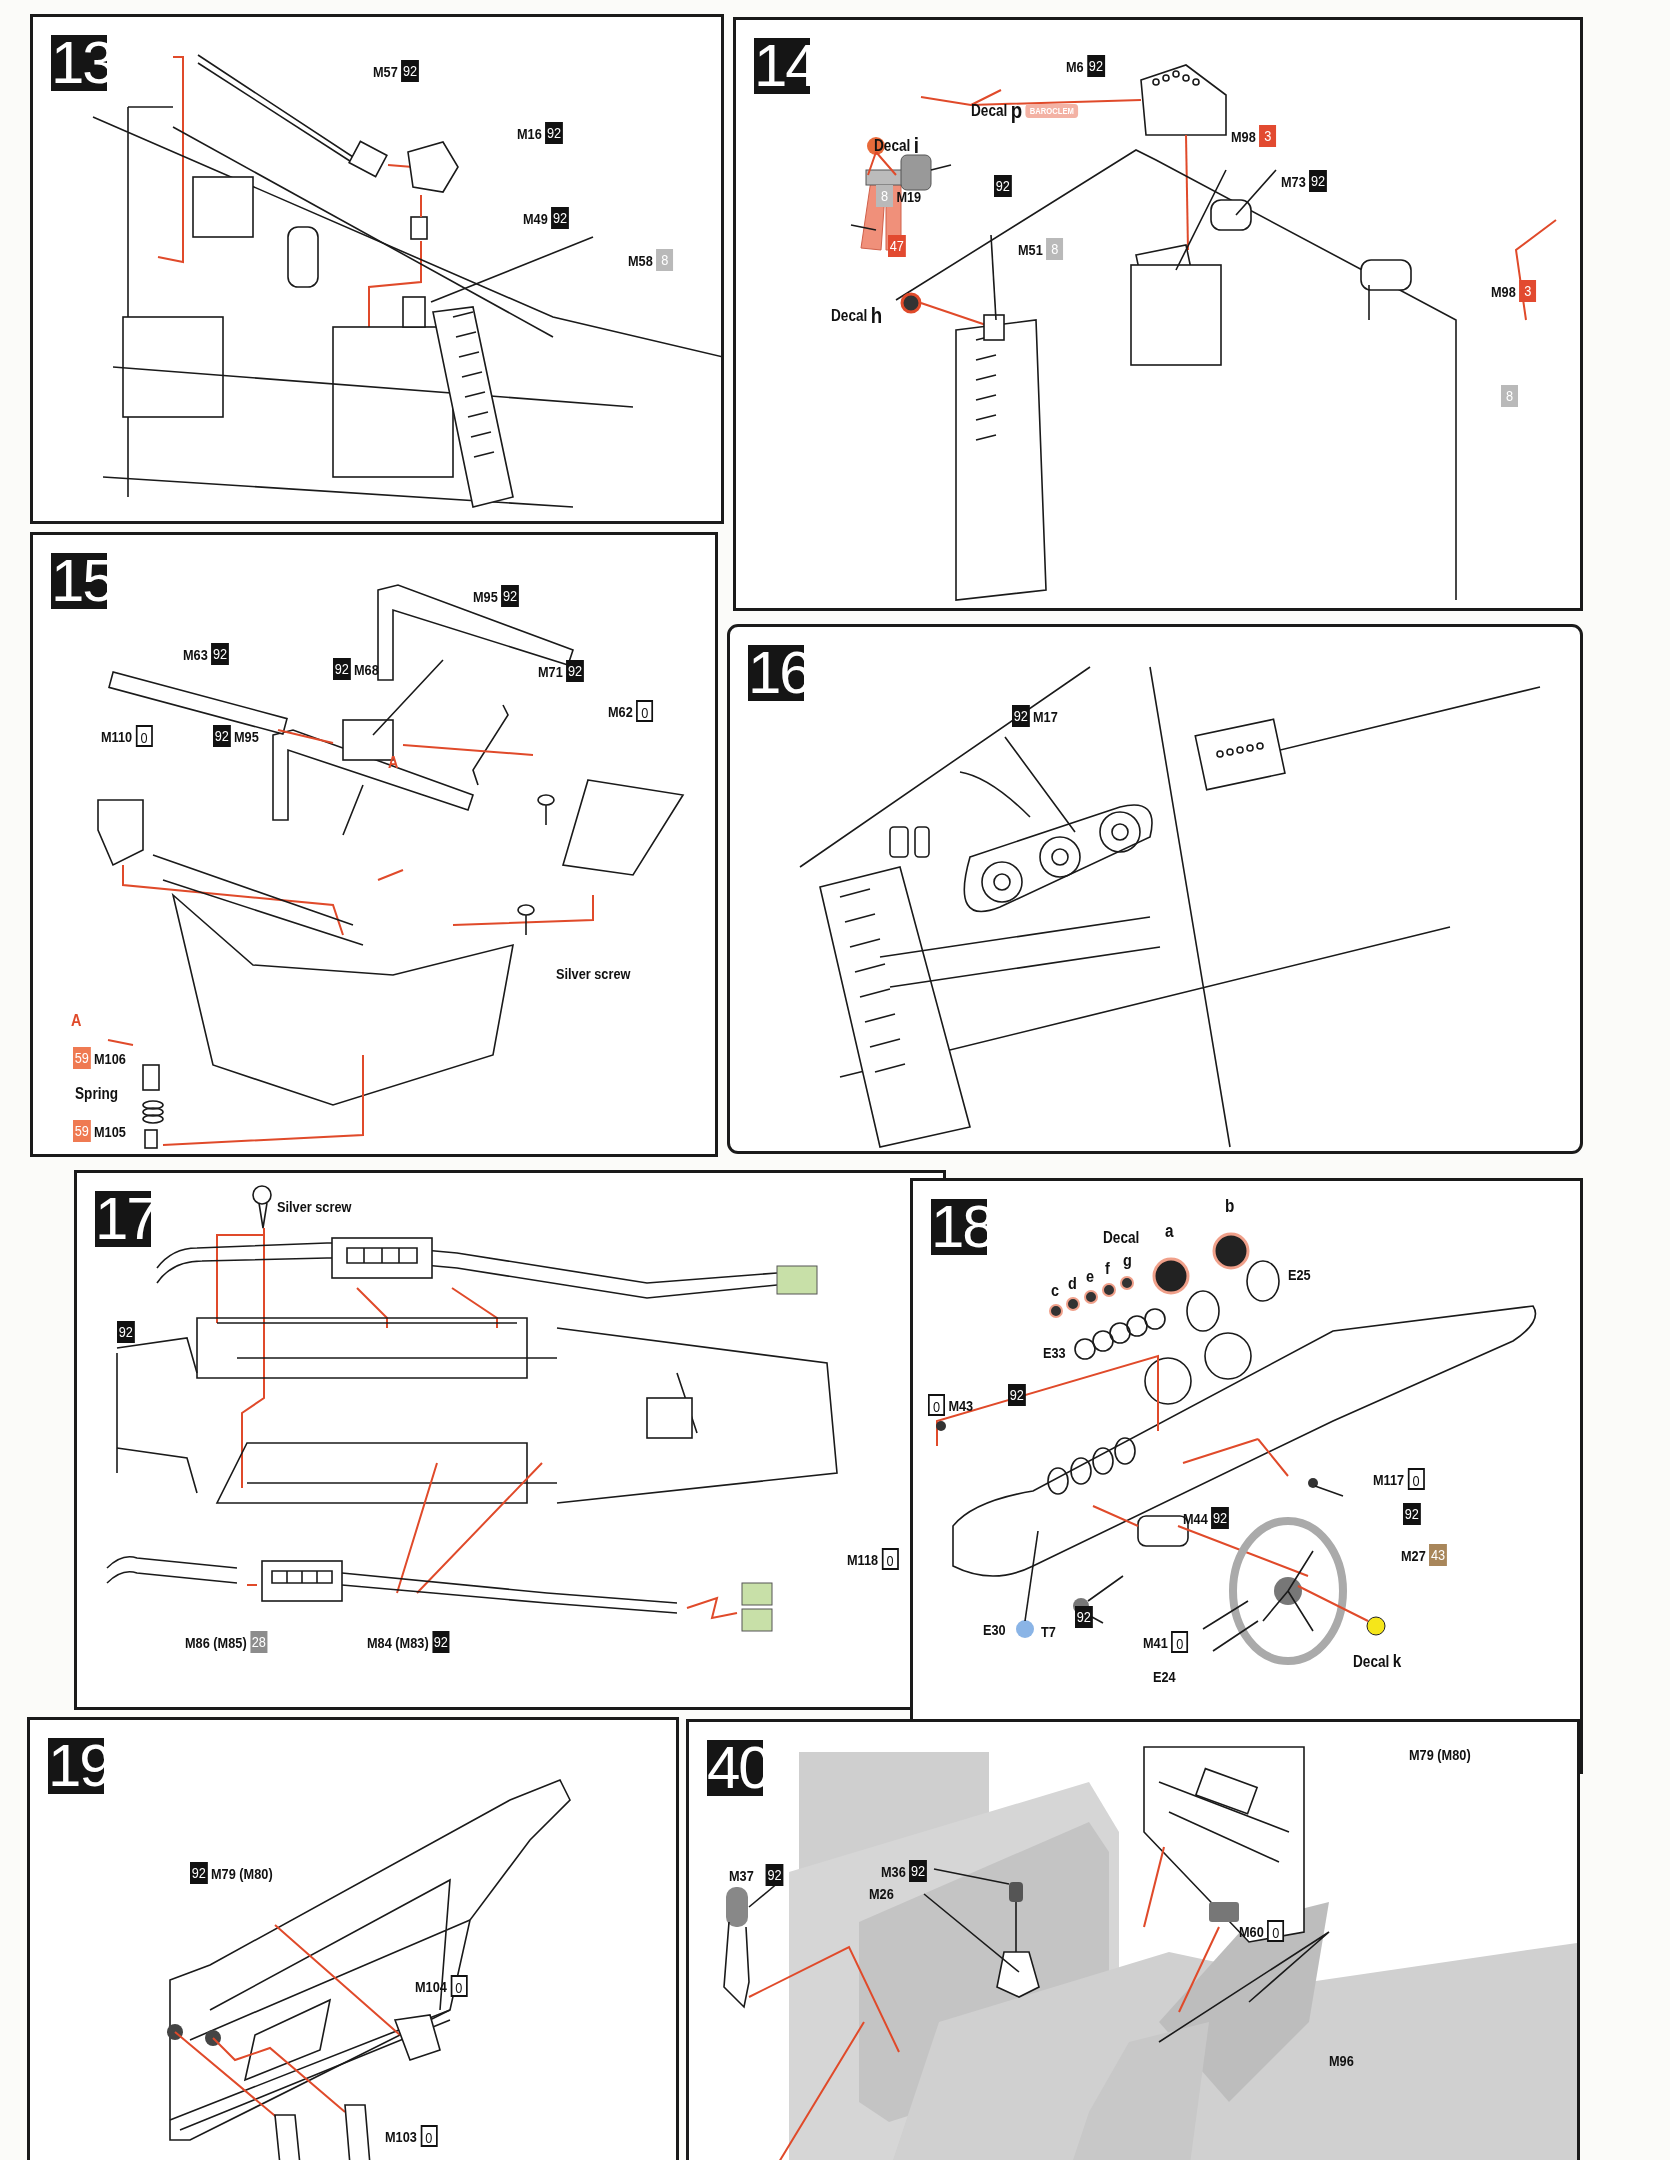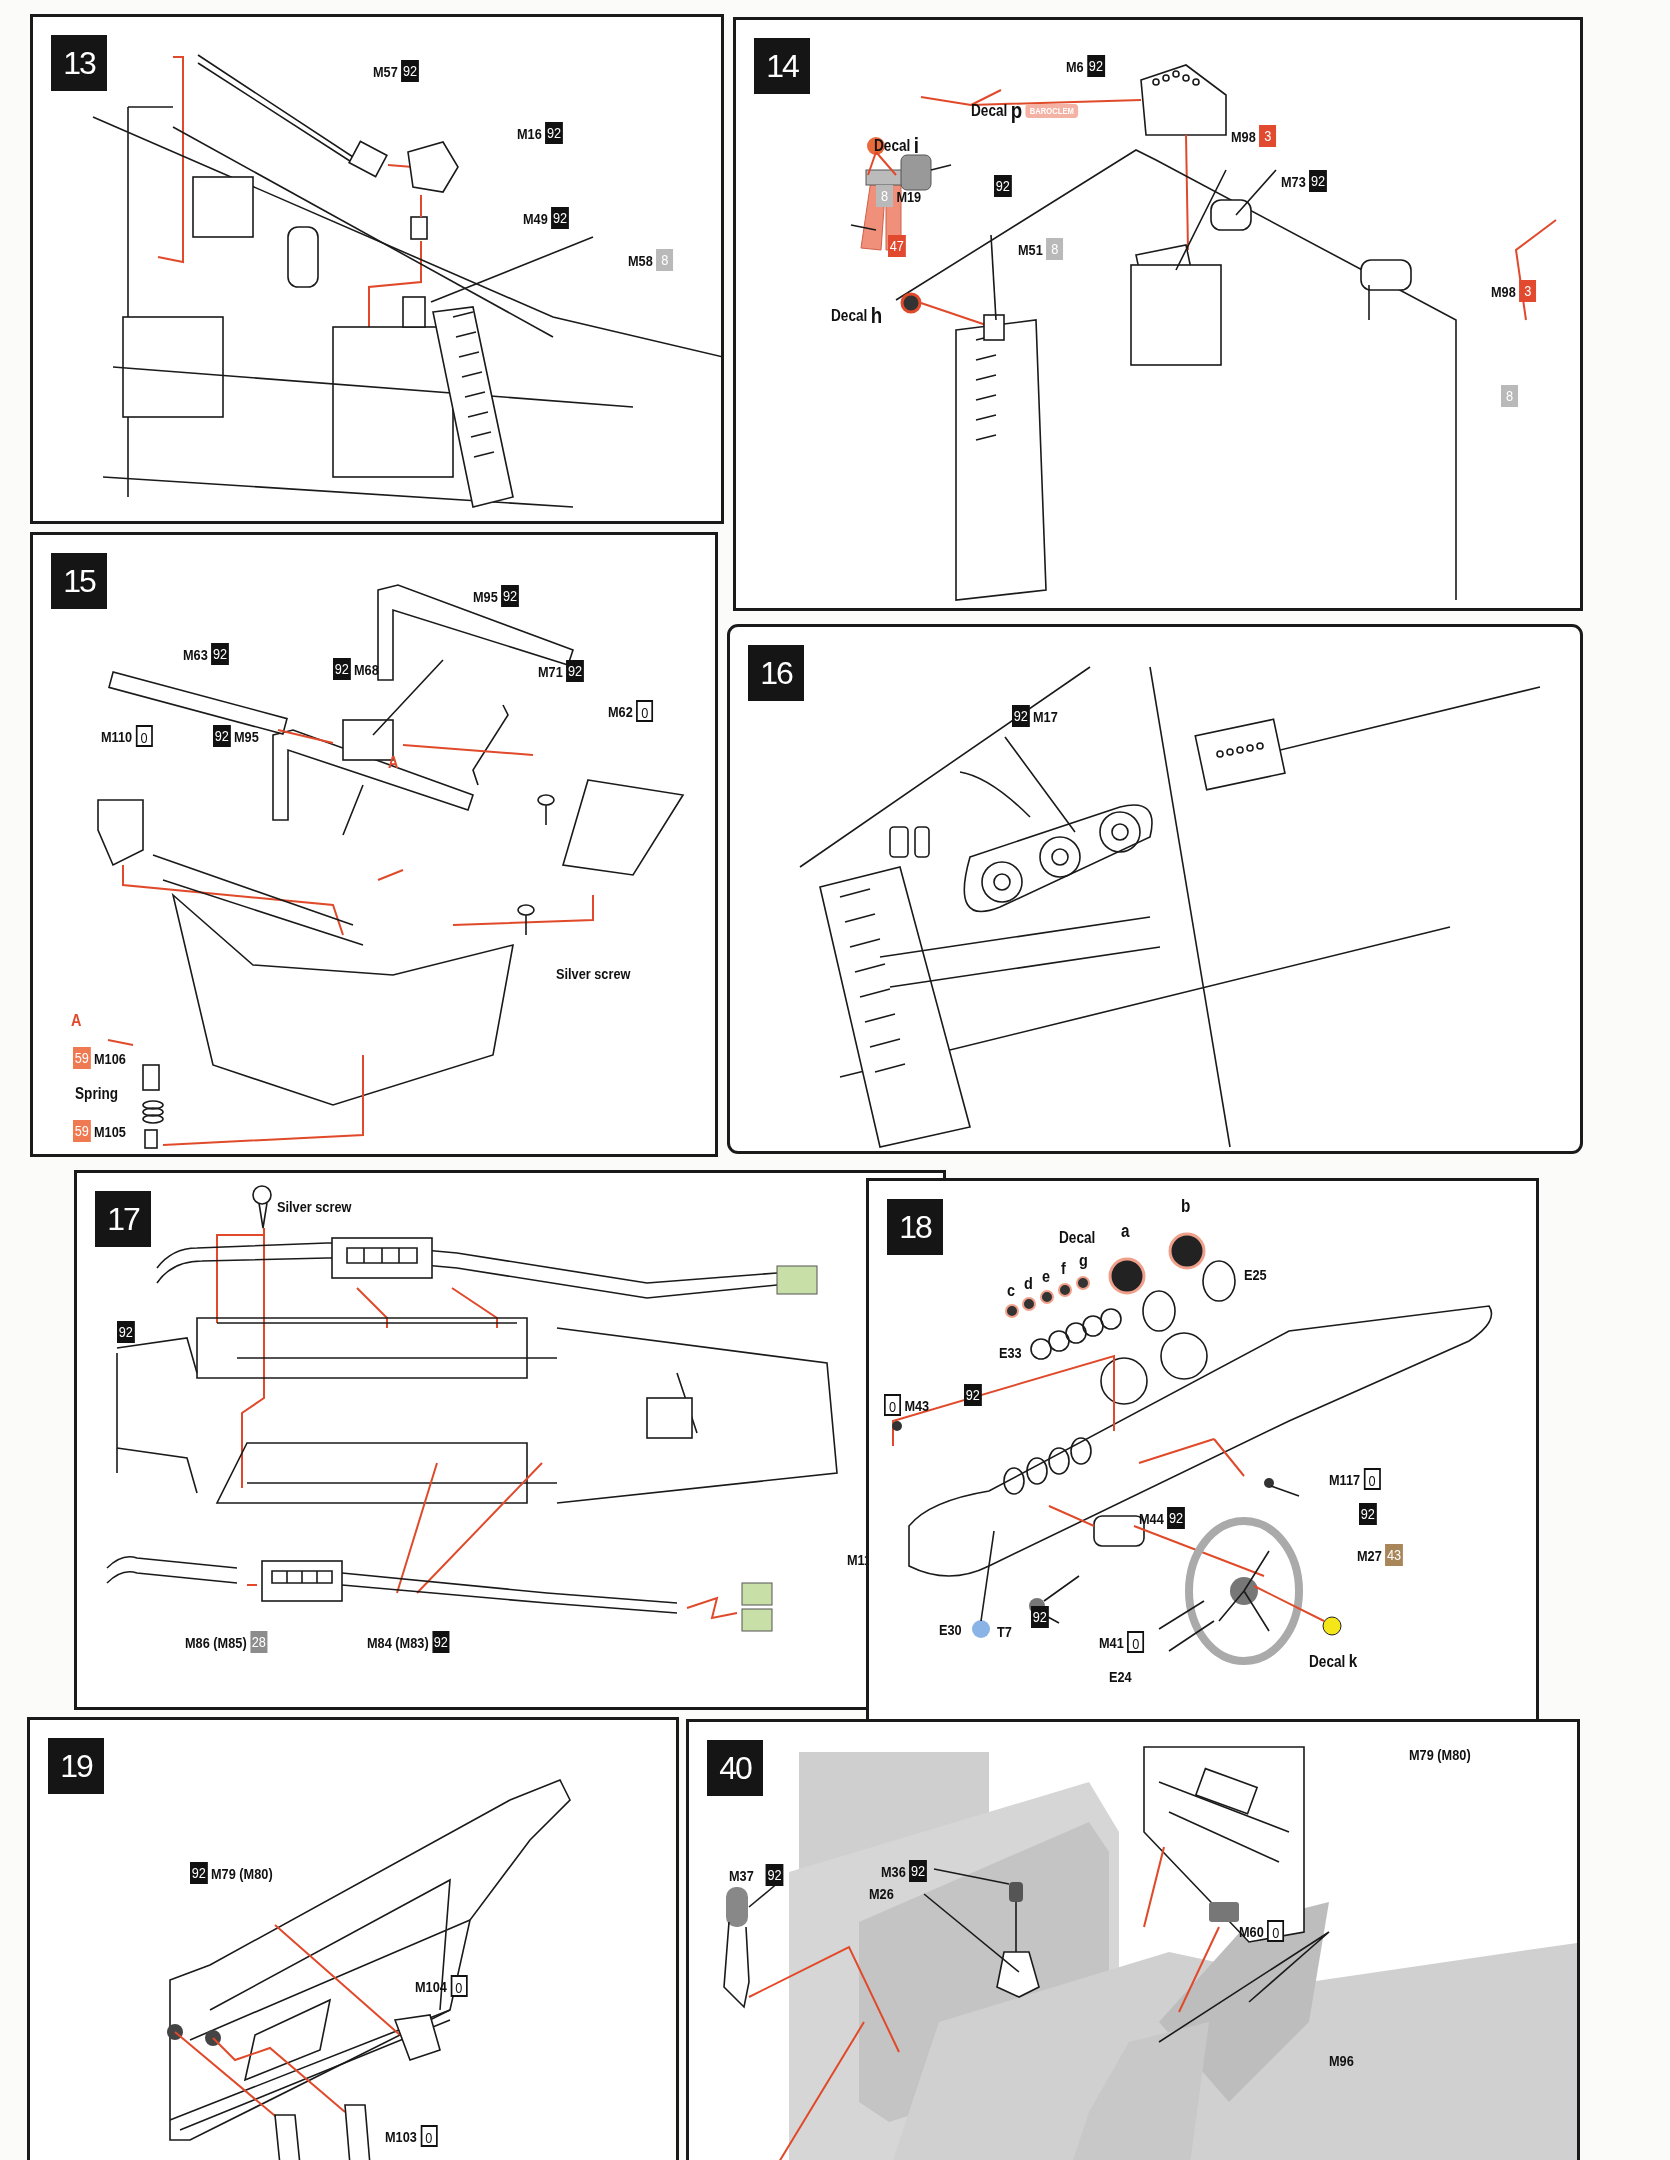--- a/index.html
+++ b/index.html
@@ -7,21 +7,21 @@
     width:1670px; height:2160px; position:relative; overflow:hidden;
     background:#fbfbf9;
     font-family:"Liberation Sans", sans-serif;
     color:#111;
   }
   .panel {
     position:absolute; border:3px solid #1a1a1a; background:#ffffff; box-sizing:border-box; overflow:hidden;
   }
   .step-num {
     position:absolute; left:18px; top:18px; width:56px; height:56px;
-    background:#151515; color:#fff; font-size:32px; line-height:56px; text-align:center;
+    background:#151515; color:#fff; font-size:60px; line-height:56px; text-align:center;
     font-family:"Liberation Sans", sans-serif; letter-spacing:-2px;
   }
   .lbl {
     position:absolute; font-family:"Liberation Sans", sans-serif; font-weight:bold;
     font-size:15px; white-space:nowrap; transform:scaleX(0.85); transform-origin:left center;
     display:flex; align-items:center; gap:4px;
   }
   .chip {
     display:inline-block; min-width:20px; height:22px; line-height:22px; text-align:center;
     font-weight:normal; font-size:15px; padding:0 2px; box-sizing:border-box;
@@ -327,21 +327,21 @@
   <div class="lbl" style="left:108px;top:458px;">
     <span>M86 (M85)</span>
     <span class="chip c28">28</span>
   </div>
   <div class="lbl" style="left:290px;top:458px;">
     <span>M84 (M83)</span>
     <span class="chip c92">92</span>
   </div>
 </div>
 
-<div class="panel" style="left:866px;top:1178px;width:673px;height:596px;padding-left:33px;">
+<div class="panel" style="left:910px;top:1178px;width:673px;height:596px;padding-left:33px;">
   <div class="step-num">18</div>
   <svg class="draw" width="673" height="532">
     <circle cx="258" cy="95" r="17" fill="#222" stroke="#f0a08a" stroke-width="3"></circle>
     <circle cx="318" cy="70" r="17" fill="#222" stroke="#f0a08a" stroke-width="3"></circle>
     <g fill="#333" stroke="#f0a08a" stroke-width="2">
         <circle cx="143" cy="130" r="6"></circle>
         <circle cx="160" cy="123" r="6"></circle>
         <circle cx="178" cy="116" r="6"></circle>
         <circle cx="196" cy="109" r="6"></circle>
         <circle cx="214" cy="102" r="6"></circle>

